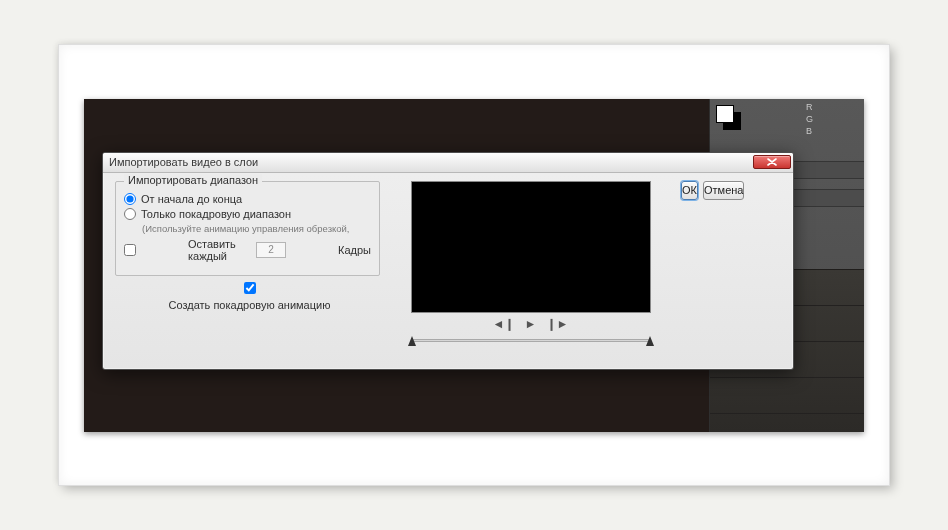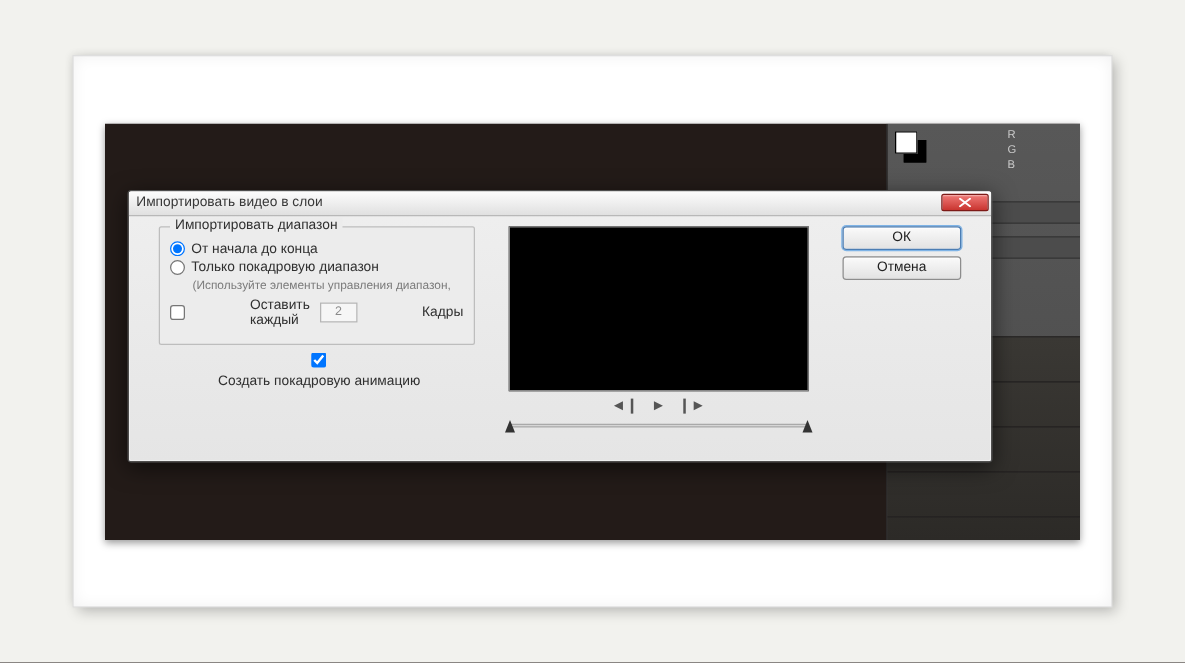--- a/index.html
+++ b/index.html
@@ -97,21 +97,21 @@
     background: linear-gradient(#f07a77,#c93530);
     border-radius: 2px;
     border: 1px solid #7d1a17;
     display:flex; align-items:center; justify-content:center;
     color:#fff; font-size:10px; font-weight:bold;
     box-shadow: inset 0 1px 0 rgba(255,255,255,.35);
   }
   .close-btn svg { display:block; }
   .dialog-body {
     position: relative;
-    padding: 8px 24px;
+    padding: 8px 12px;
     display: flex;
     gap: 24px;
     justify-content: space-between;
   }
   .left-col { width: 265px; }
   .fieldset {
     border: 1px solid #bdbdbd;
     border-radius: 2px;
     padding: 8px 8px 10px 8px;
     position: relative;
@@ -181,21 +181,21 @@
     width:0;height:0;
     border-left:4px solid transparent;
     border-right:4px solid transparent;
     border-bottom:10px solid #333;
   }
   .slider .tri.left { left:0; }
   .slider .tri.right { right:0; }
 
   .right-col {
     width: 100px;
-    display:flex; flex-direction:column; gap:5px;
+    display:flex; flex-direction:row; gap:5px;
   }
   .btn {
     height: 19px;
     border:1px solid #8d8d8d;
     border-radius:3px;
     background:linear-gradient(#fafafa,#e2e2e2);
     font-size:11px;
     display:flex; align-items:center; justify-content:center;
     color:#222;
     box-shadow: inset 0 1px 0 rgba(255,255,255,.7);
@@ -248,21 +248,21 @@
 
             <div class="radio-row">
               <input type="radio" checked="" style="">
               <label>От начала до конца</label>
             </div>
             <div class="radio-row">
               <input type="radio" style="">
               <label>Только покадровую диапазон</label>
             </div>
             <div class="hint">
-              <span>(Используйте элементы управления диапазон,</span><br>
+              <span>(Используйте анимацию управления обрезкой,</span><br>
             </div>
 
             <div class="check-row">
               <input type="checkbox" style="">
               <label class="disabled-label">Оставить каждый</label>
               <input class="num-input" disabled="" value="2" style="">
               <label class="disabled-label">Кадры</label>
             </div>
           </div>
 

